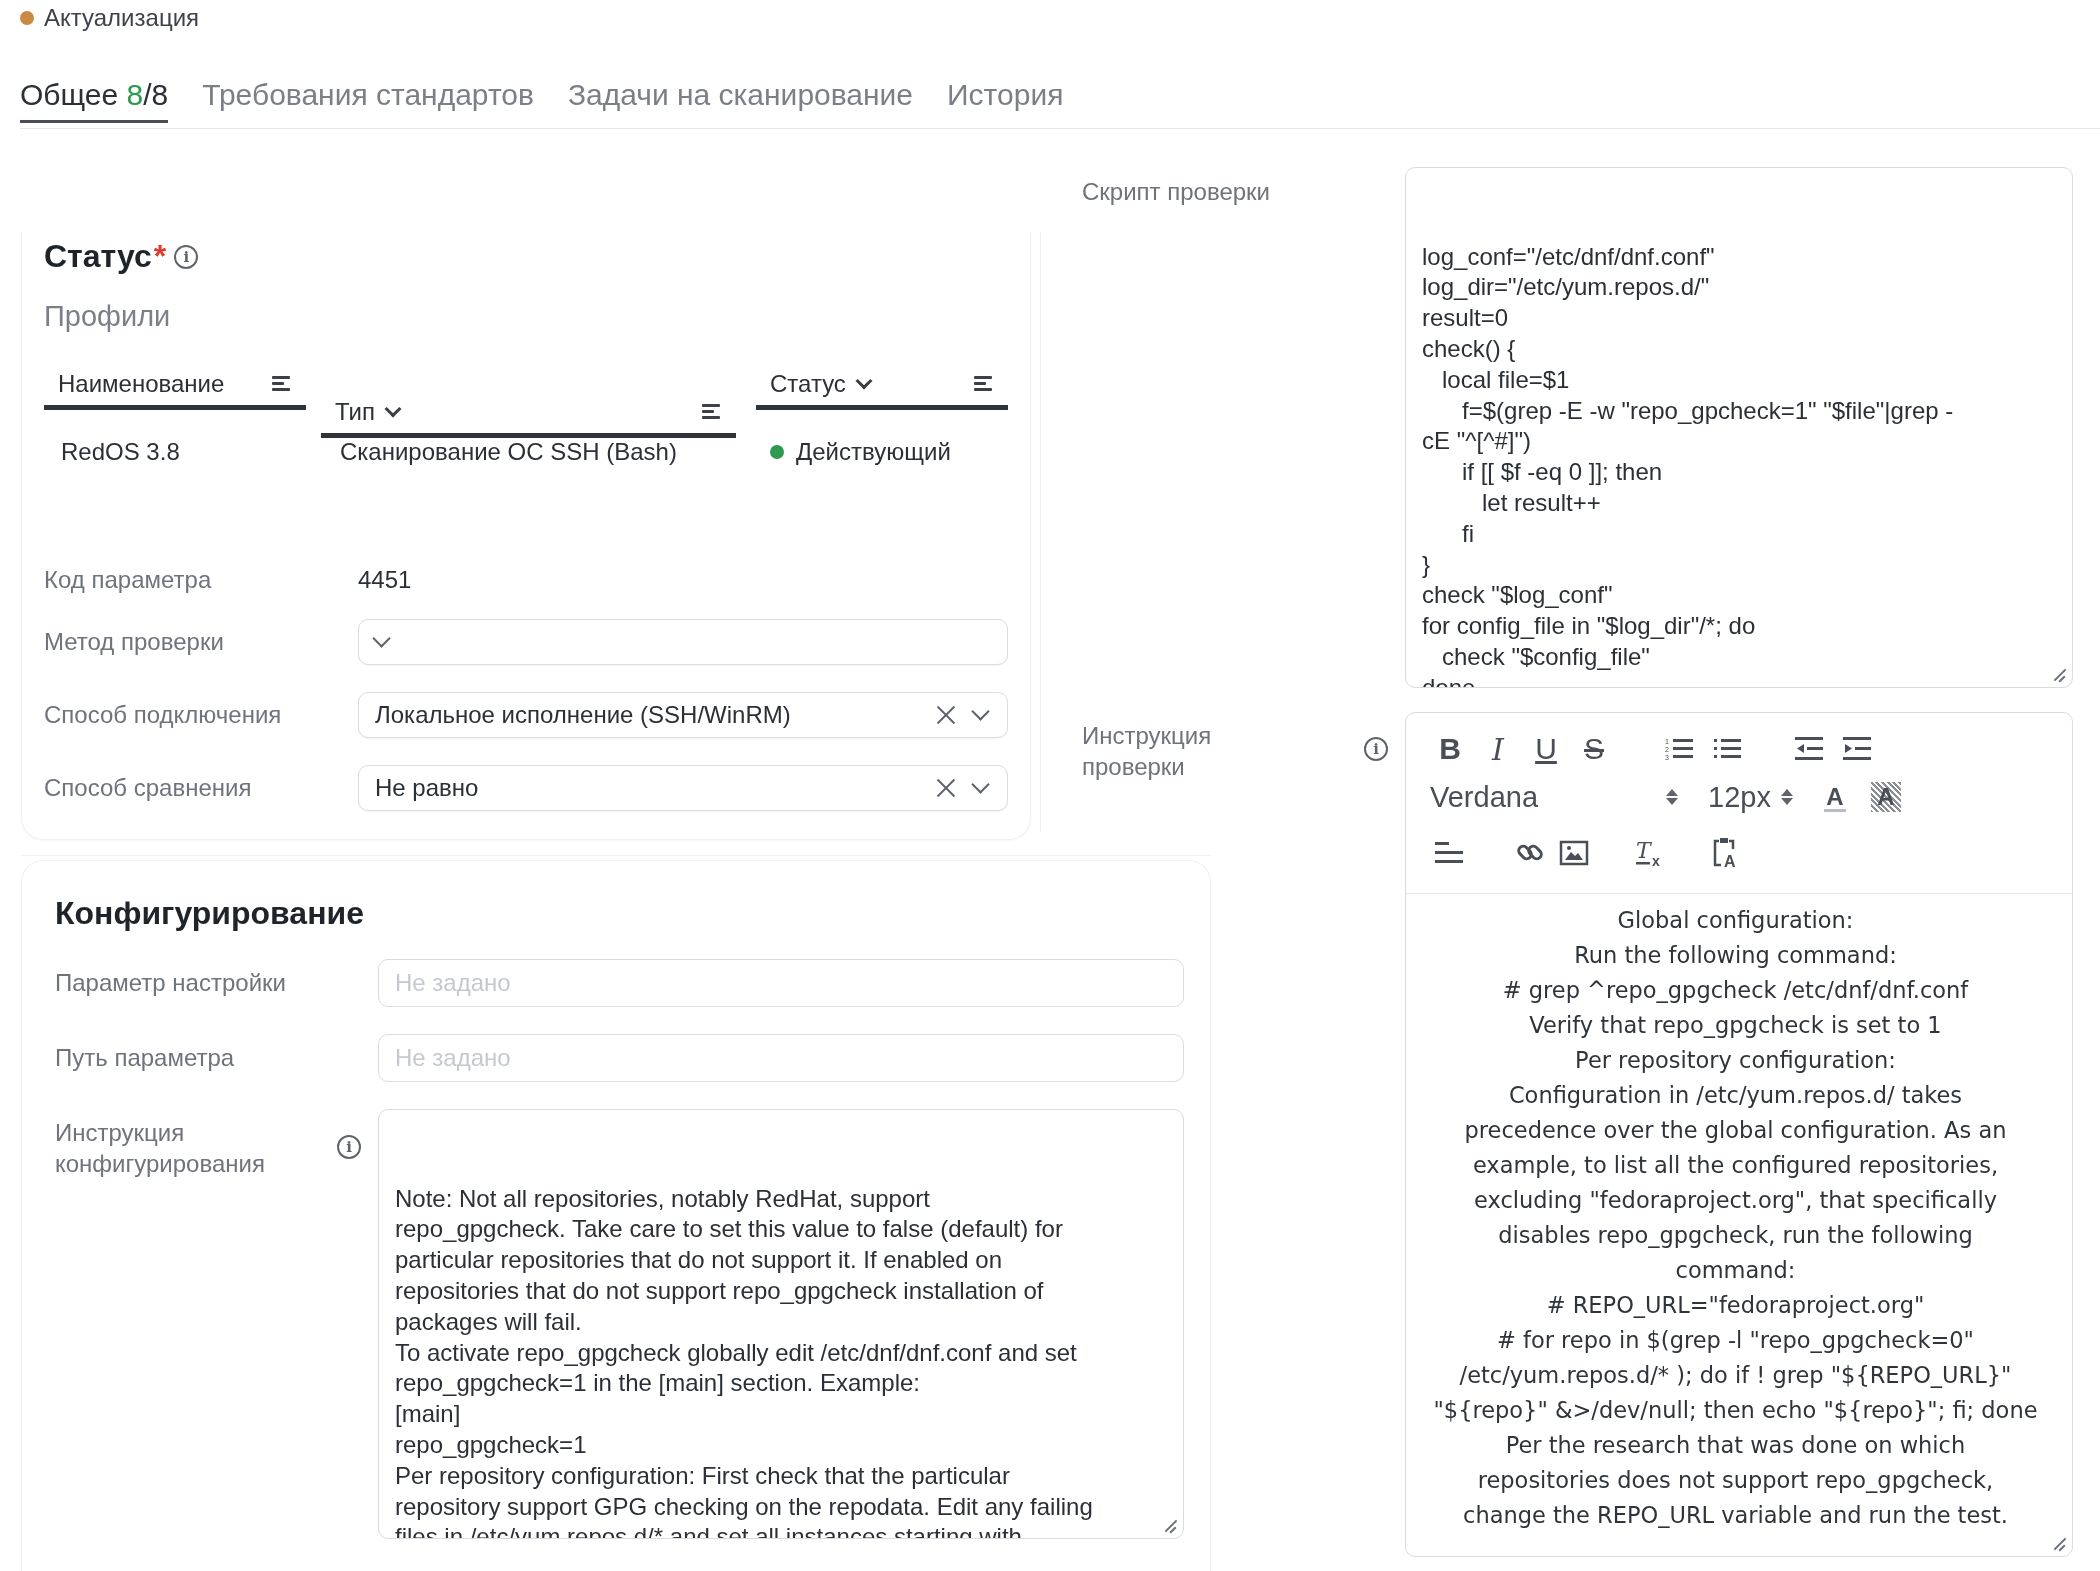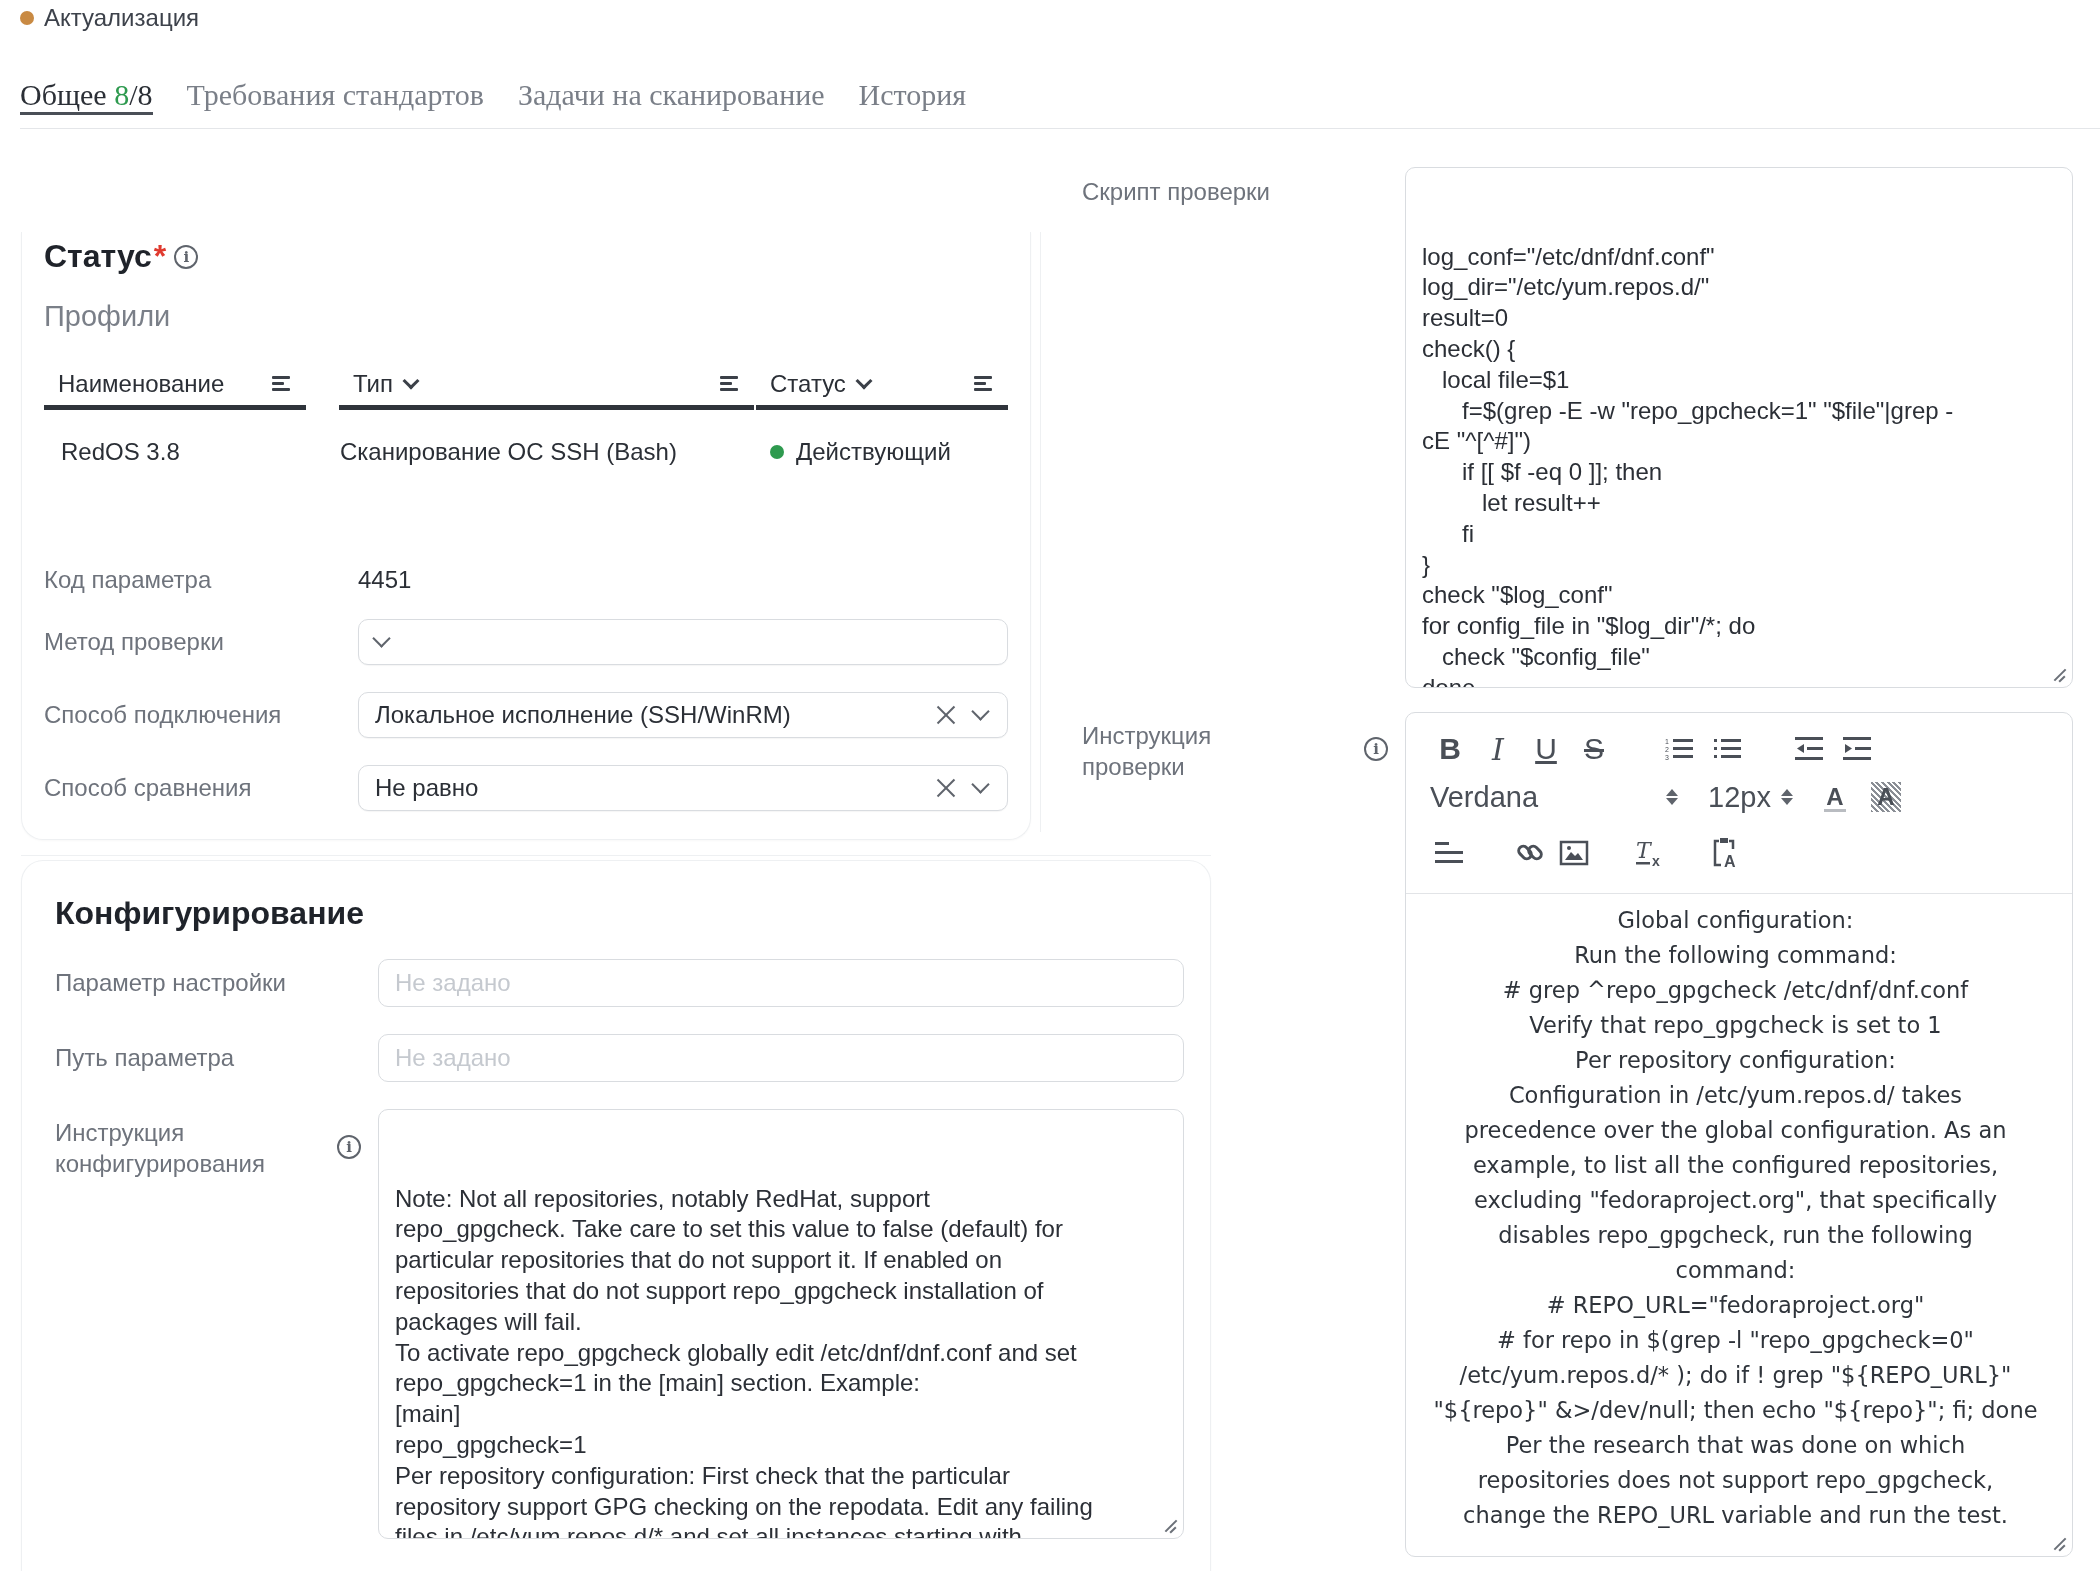--- a/index.html
+++ b/index.html
@@ -6,21 +6,21 @@
   html, body { width: 2100px; height: 1571px; overflow: hidden; background: #ffffff; }
   body { font-family: "Liberation Sans", "DejaVu Sans", sans-serif; color: #2b2f36; position: relative; }
   .abs { position: absolute; }
 
   
   .status-top { left: 20px; top: 4px; display: flex; align-items: center; gap: 10px; font-size: 24px; color: #3d424b; }
   .dot { width: 14px; height: 14px; border-radius: 50%; display: inline-block; }
 
   
   .tabs { left: 20px; top: 78px; display: flex; gap: 34px; font-size: 30px; }
-  .tab { color: #7a7f88; padding-bottom: 0; cursor: pointer; white-space: nowrap; font-family: Liberation Serif, serif; }
+  .tab { color: #7a7f88; padding-bottom: 8px; cursor: pointer; white-space: nowrap; }
   .tab.active { color: #2b2f36; border-bottom: 3px solid #4a4f57; }
   .tab .count-ok { color: #2e9a4f; }
   .tabs-line { left: 20px; top: 128px; width: 2080px; height: 1px; background: #e4e6e9; }
 
   
   .card { border: 1px solid #eef0f2; border-radius: 22px; background: #fff; box-shadow: 0 1px 2px rgba(0,0,0,0.03); }
   .audit-card { left: 21px; top: 232px; width: 1010px; height: 608px; border-top: none; border-top-left-radius: 0; border-top-right-radius: 0; }
   .config-card { left: 21px; top: 860px; width: 1190px; height: 760px; border-bottom: none; }
 
   .h2 { font-size: 32px; font-weight: bold; color: #1f232a; }
@@ -105,21 +105,21 @@
 <div class="abs th" style="left:44px; width:262px;">
   <span class="left">
       <span>Наименование</span>
     </span>
   <span class="sort-icon">
       <i style="top:0;width:18px"></i>
       <i style="top:6px;width:12px"></i>
       <i style="top:12px;width:18px"></i>
     </span>
 </div>
-<div class="abs th" style="left:339px; width:415px;">
+<div class="abs th" style="left:321px; width:415px;margin-top:28px;">
   <span class="left">
       <span>Тип</span>
       <span class="chev"></span>
     </span>
   <span class="sort-icon">
       <i style="top:0;width:18px"></i>
       <i style="top:6px;width:12px"></i>
       <i style="top:12px;width:18px"></i>
     </span>
 </div>

